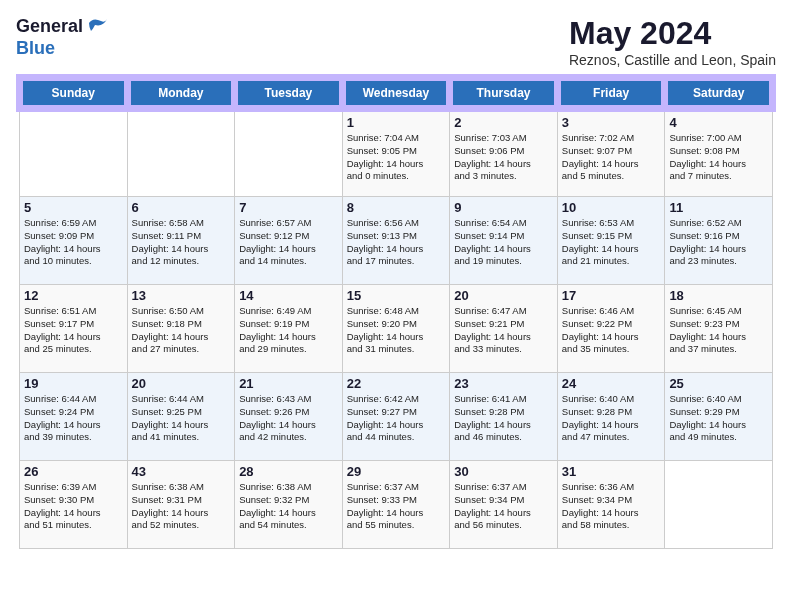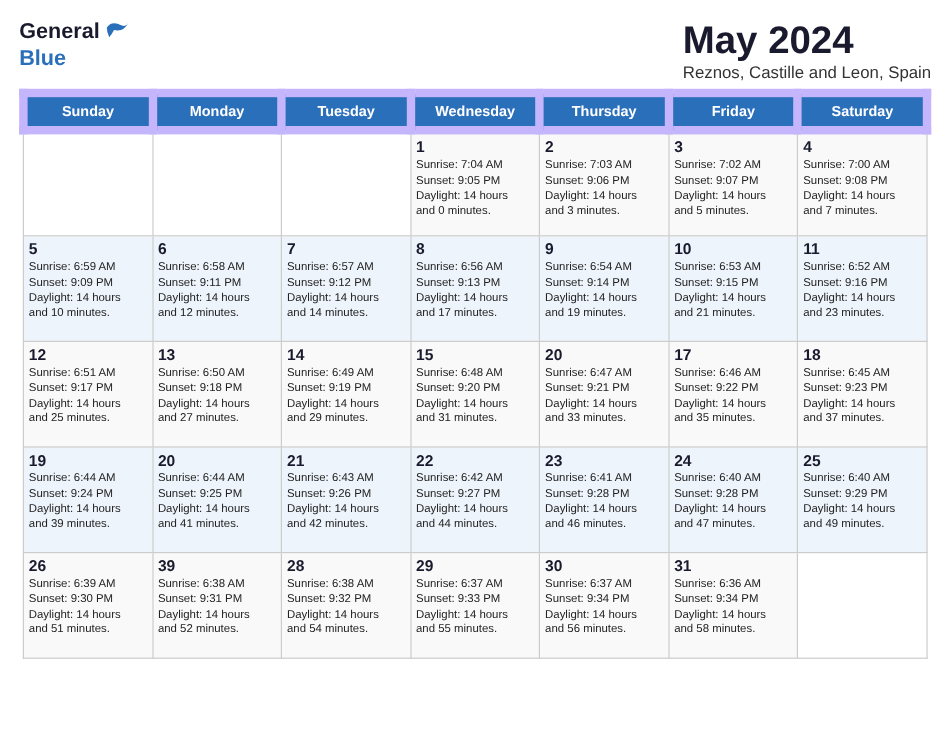--- a/index.html
+++ b/index.html
@@ -237,21 +237,21 @@
             <span class="day-num">25</span>
             <div class="day-info">Sunrise: 6:40 AM<br>Sunset: 9:29 PM<br>Daylight: 14 hours<br>and 49 minutes.</div>
           </td>
         </tr>
         <tr>
           <td>
             <span class="day-num">26</span>
             <div class="day-info">Sunrise: 6:39 AM<br>Sunset: 9:30 PM<br>Daylight: 14 hours<br>and 51 minutes.</div>
           </td>
           <td>
-            <span class="day-num">39</span>
+            <span class="day-num">43</span>
             <div class="day-info">Sunrise: 6:38 AM<br>Sunset: 9:31 PM<br>Daylight: 14 hours<br>and 52 minutes.</div>
           </td>
           <td>
             <span class="day-num">28</span>
             <div class="day-info">Sunrise: 6:38 AM<br>Sunset: 9:32 PM<br>Daylight: 14 hours<br>and 54 minutes.</div>
           </td>
           <td>
             <span class="day-num">29</span>
             <div class="day-info">Sunrise: 6:37 AM<br>Sunset: 9:33 PM<br>Daylight: 14 hours<br>and 55 minutes.</div>
           </td>

